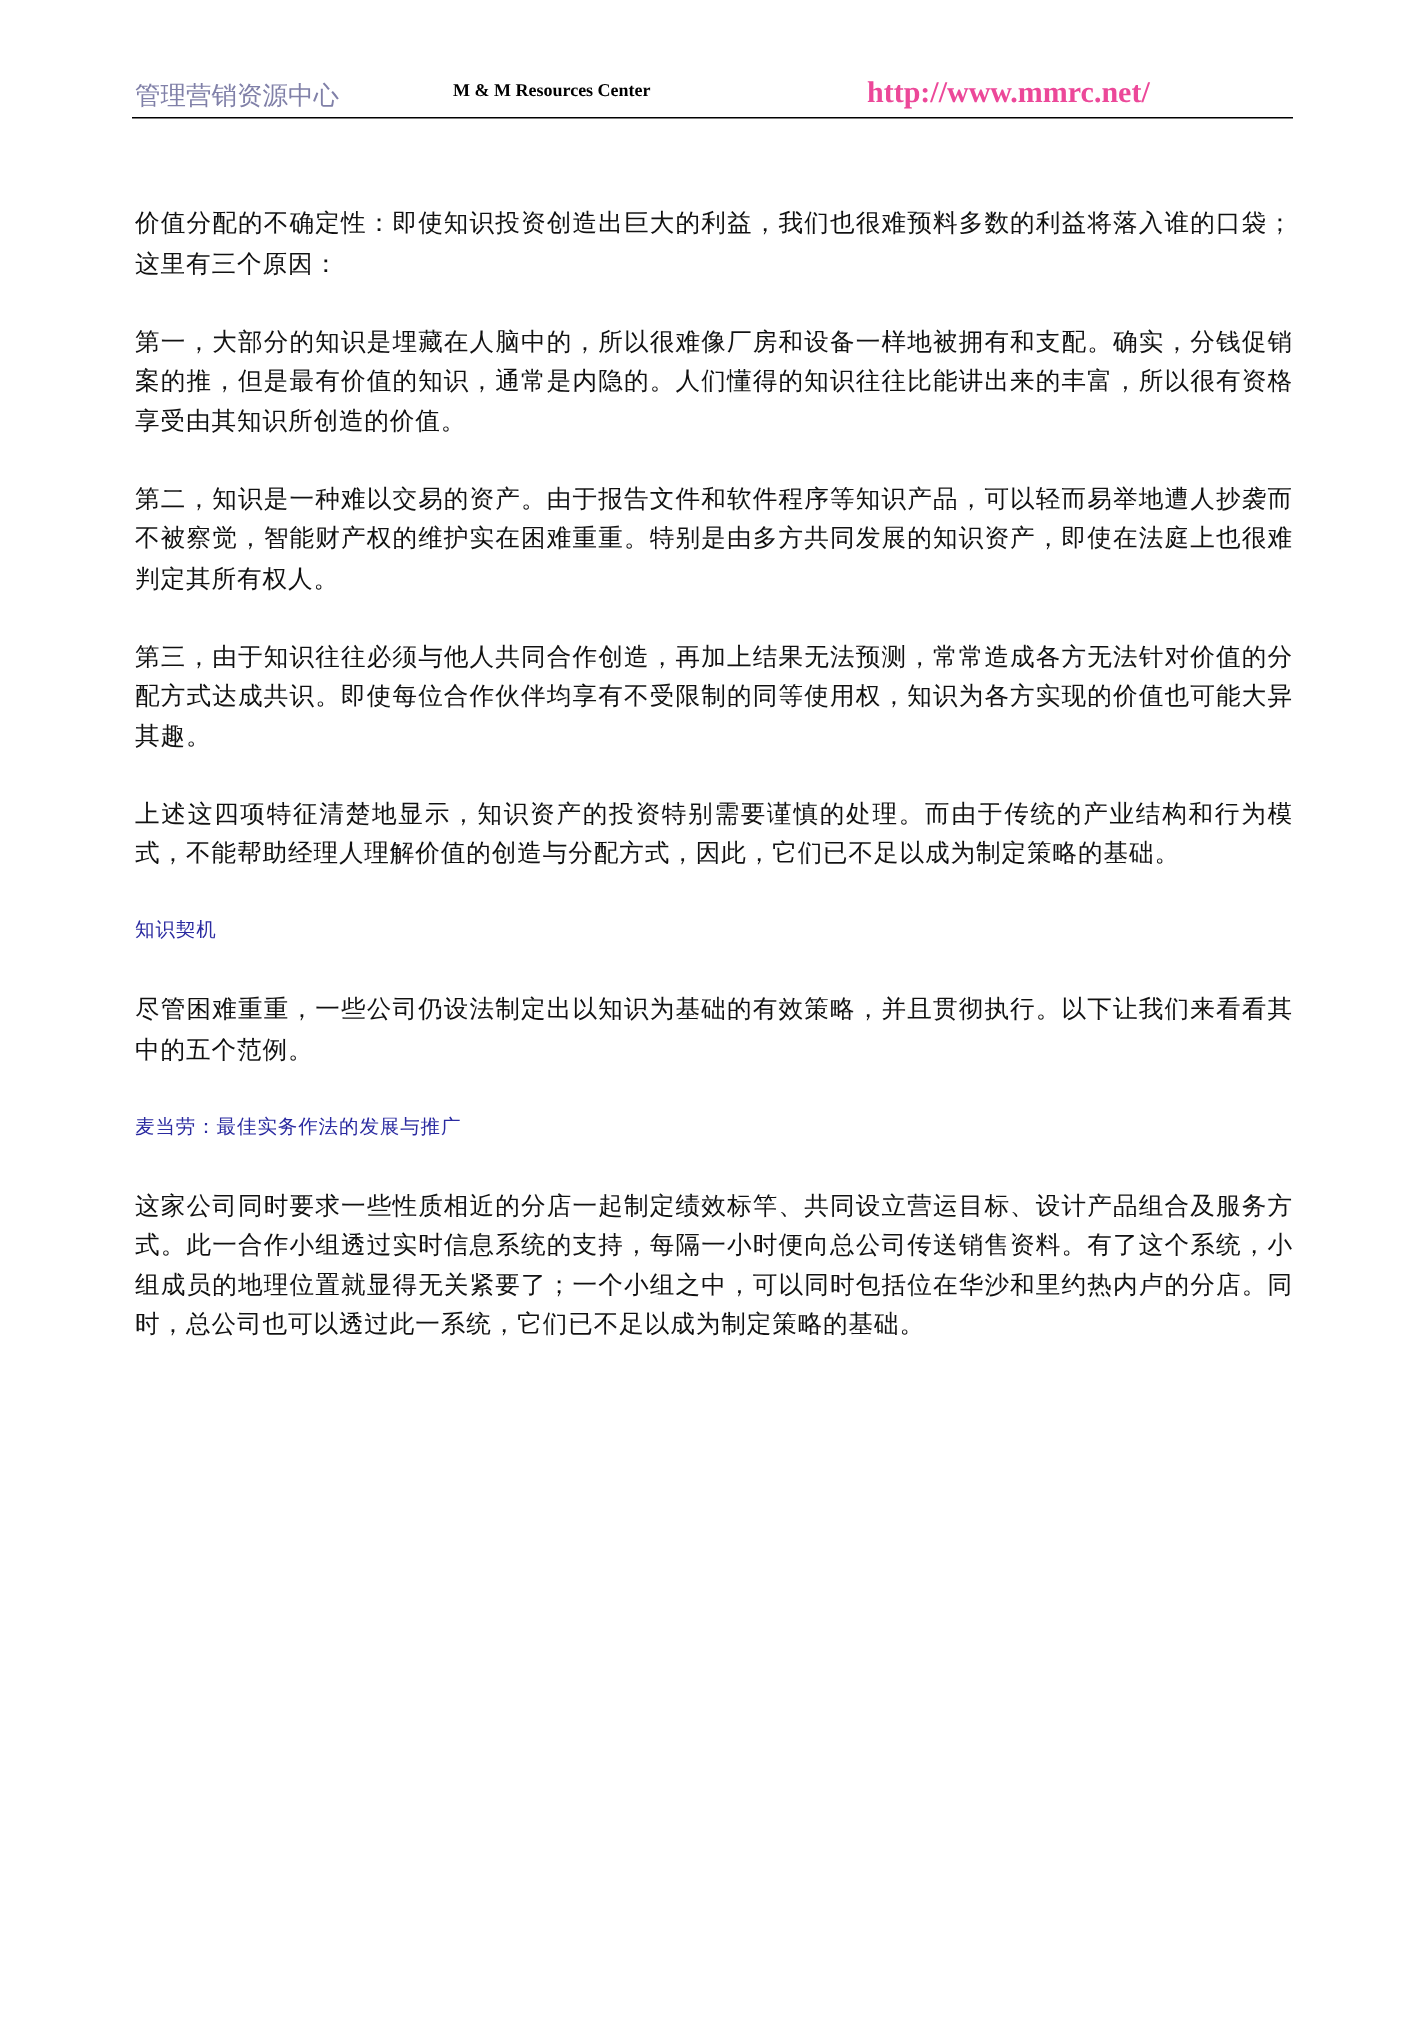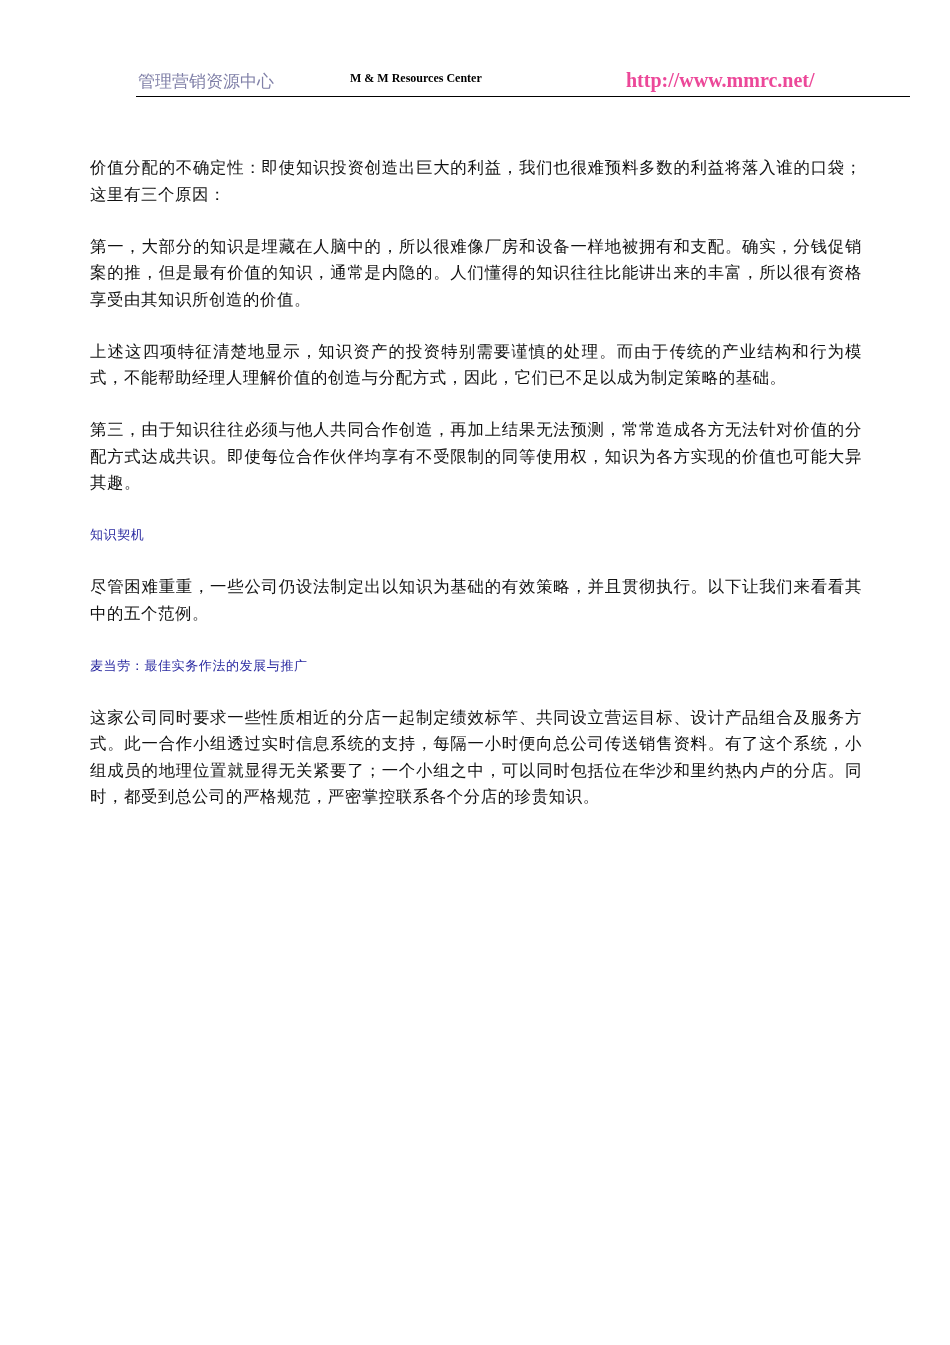--- a/index.html
+++ b/index.html
@@ -10,25 +10,24 @@
     body {
       width: 950px;
       height: 1345px;
       position: relative;
       overflow: hidden;
       font-family: "DejaVu Serif", "Liberation Serif", serif;
     }
     .page-header {
       position: absolute;
       left: 88px;
-      top: 70px;
+      top: 52px;
       width: 774px;
       height: 26px;
       border-bottom: 1.5px solid #000000;
-      margin-left: 48px;
     }
     .hdr-cn {
       position: absolute;
       left: 2px;
       top: 0px;
       font-family: "DejaVu Sans", sans-serif;
       font-size: 17px;
       color: #8080a8;
       letter-spacing: 0px;
       white-space: nowrap;
@@ -52,21 +51,20 @@
       font-size: 20px;
       color: #ec4899;
       white-space: nowrap;
       text-decoration: none;
     }
     .content {
       position: absolute;
       left: 90px;
       top: 136px;
       width: 772px;
-      margin-top: 19px;
     }
     .para {
       margin: 0 0 25.5px 0;
       font-family: "DejaVu Sans", sans-serif;
       font-size: 16.4px;
       line-height: 26.5px;
       color: #111111;
       text-align: justify;
       letter-spacing: 0.6px;
       word-break: break-all;
@@ -85,19 +83,20 @@
 
 <div class="page-header">
   <span class="hdr-cn">管理营销资源中心</span>
   <span class="hdr-en">M &amp; M Resources Center</span>
   <span class="hdr-url">http://www.mmrc.net/</span>
 </div>
 
 <div class="content">
   <p class="para">价值分配的不确定性：即使知识投资创造出巨大的利益，我们也很难预料多数的利益将落入谁的口袋；这里有三个原因：</p>
   <p class="para">第一，大部分的知识是埋藏在人脑中的，所以很难像厂房和设备一样地被拥有和支配。确实，分钱促销案的推，但是最有价值的知识，通常是内隐的。人们懂得的知识往往比能讲出来的丰富，所以很有资格享受由其知识所创造的价值。</p>
+  <p class="para">第二，知识是一种难以交易的资产。由于报告文件和软件程序等知识产品，可以轻而易举地遭人抄袭而不被察觉，智能财产权的维护实在困难重重。特别是由多方共同发展的知识资产，即使在法庭上也很难判定其所有权人。</p>
+  <p class="para">第三，由于知识往往必须与他人共同合作创造，再加上结果无法预测，常常造成各方无法针对价值的分配方式达成共识。即使每位合作伙伴均享有不受限制的同等使用权，知识为各方实现的价值也可能大异其趣。</p>
   <p class="para">上述这四项特征清楚地显示，知识资产的投资特别需要谨慎的处理。而由于传统的产业结构和行为模式，不能帮助经理人理解价值的创造与分配方式，因此，它们已不足以成为制定策略的基础。</p>
-  <p class="para">第三，由于知识往往必须与他人共同合作创造，再加上结果无法预测，常常造成各方无法针对价值的分配方式达成共识。即使每位合作伙伴均享有不受限制的同等使用权，知识为各方实现的价值也可能大异其趣。</p>
   <p class="heading">知识契机</p>
   <p class="para">尽管困难重重，一些公司仍设法制定出以知识为基础的有效策略，并且贯彻执行。以下让我们来看看其中的五个范例。</p>
   <p class="heading">麦当劳：最佳实务作法的发展与推广</p>
-  <p class="para">这家公司同时要求一些性质相近的分店一起制定绩效标竿、共同设立营运目标、设计产品组合及服务方式。此一合作小组透过实时信息系统的支持，每隔一小时便向总公司传送销售资料。有了这个系统，小组成员的地理位置就显得无关紧要了；一个小组之中，可以同时包括位在华沙和里约热内卢的分店。同时，都受到总公司的严格规范，严密掌控联系各个分店的珍贵知识。</p>
+  <p class="para">这家公司同时要求一些性质相近的分店一起制定绩效标竿、共同设立营运目标、设计产品组合及服务方式。此一合作小组透过实时信息系统的支持，每隔一小时便向总公司传送销售资料。有了这个系统，小组成员的地理位置就显得无关紧要了；一个小组之中，可以同时包括位在华沙和里约热内卢的分店。同时，总公司也可以透过此一系统，它们已不足以成为制定策略的基础。</p>
 </div>
 
 </body></html>

